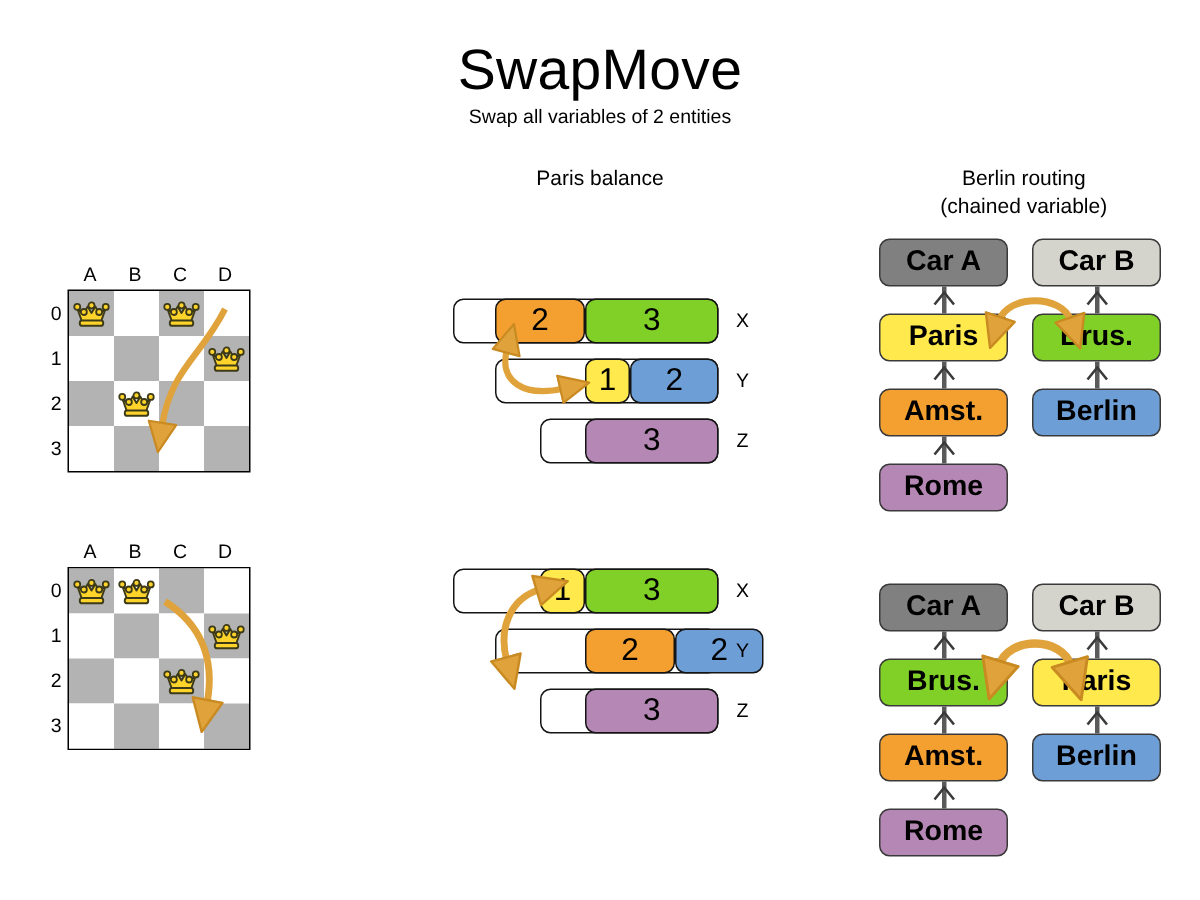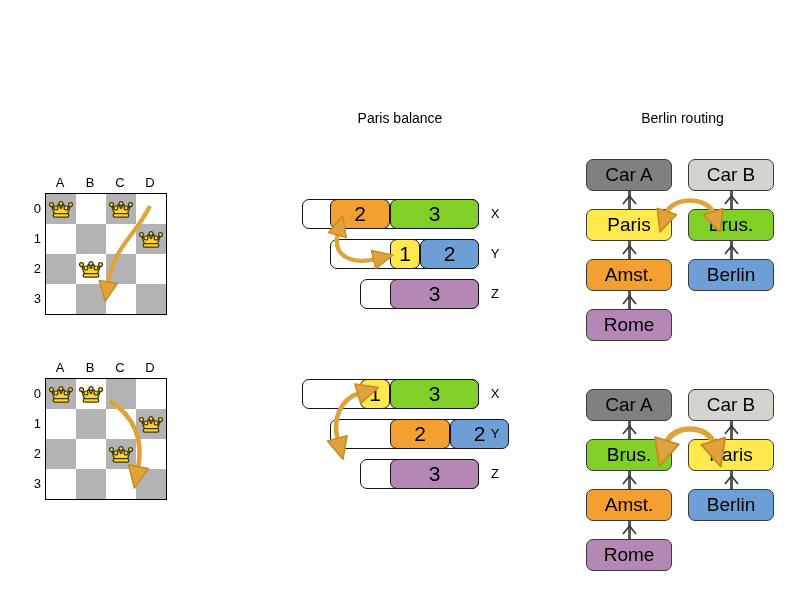--- a/index.html
+++ b/index.html
@@ -47,36 +47,39 @@
     position:absolute;top:0;height:30px;box-sizing:border-box;
     border:1.4px solid #141414;border-radius:7px;
     font-size:21px;line-height:27px;text-align:center;color:#000;
   }
   .cblabel{position:absolute;font-size:13px;line-height:30px;top:0;left:0;width:18px;text-align:center;}
 
   
   .vbox{
     position:absolute;width:86px;height:32px;box-sizing:border-box;
     border:1.6px solid #3a3a3a;border-radius:7px;
-    font-size:19px;line-height:29px;text-align:center;color:#000;
+    font-size:19px;line-height:29px;text-align:center;color:#000;font-weight:bold;
   }
   .vlink{position:absolute;width:3px;background:#5a5a5a;}
 
   .swaparrow{position:absolute;}
   .swaparrow svg{display:block;}
 </style>
 </head>
 <body>
 
 <div class="stage">
 
+  <div class="title">SwapMove</div>
+  <div class="subtitle">Swap all variables of 2 entities</div>
 
   <div class="colhead" id="head-cloud">Paris balance</div>
   <div class="colhead" id="head-vrp">
     <div>Berlin routing</div>
+    <div>(chained variable)</div>
   </div>
 
   <div id="render-root">
       <div class="filelabel" style="left: 45px; top: 175px;">A</div>
       <div class="filelabel" style="left: 75px; top: 175px;">B</div>
       <div class="filelabel" style="left: 105px; top: 175px;">C</div>
       <div class="filelabel" style="left: 135px; top: 175px;">D</div>
       <div class="ranklabel" style="left: 27px; top: 201px;">0</div>
       <div class="ranklabel" style="left: 27px; top: 231px;">1</div>
       <div class="ranklabel" style="left: 27px; top: 261px;">2</div>

